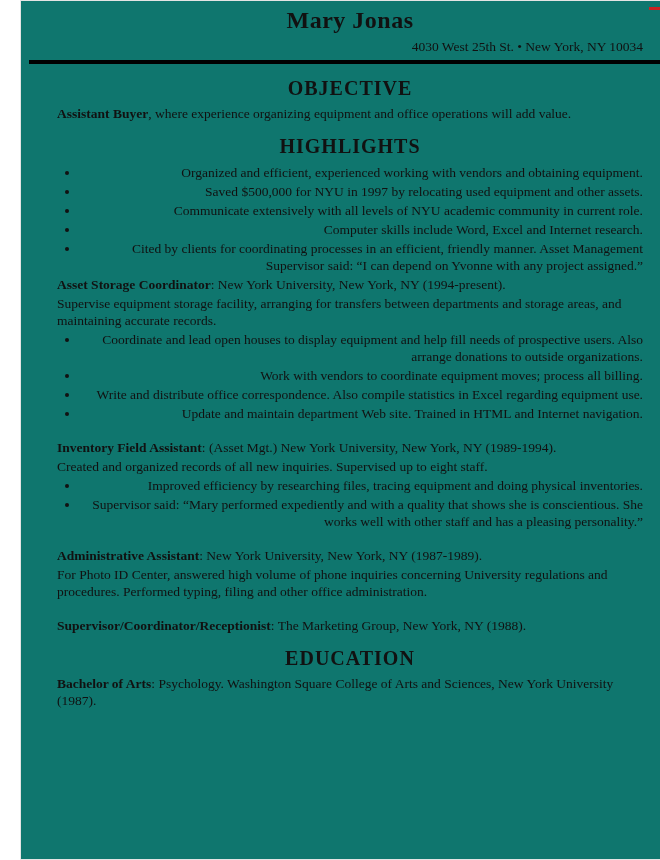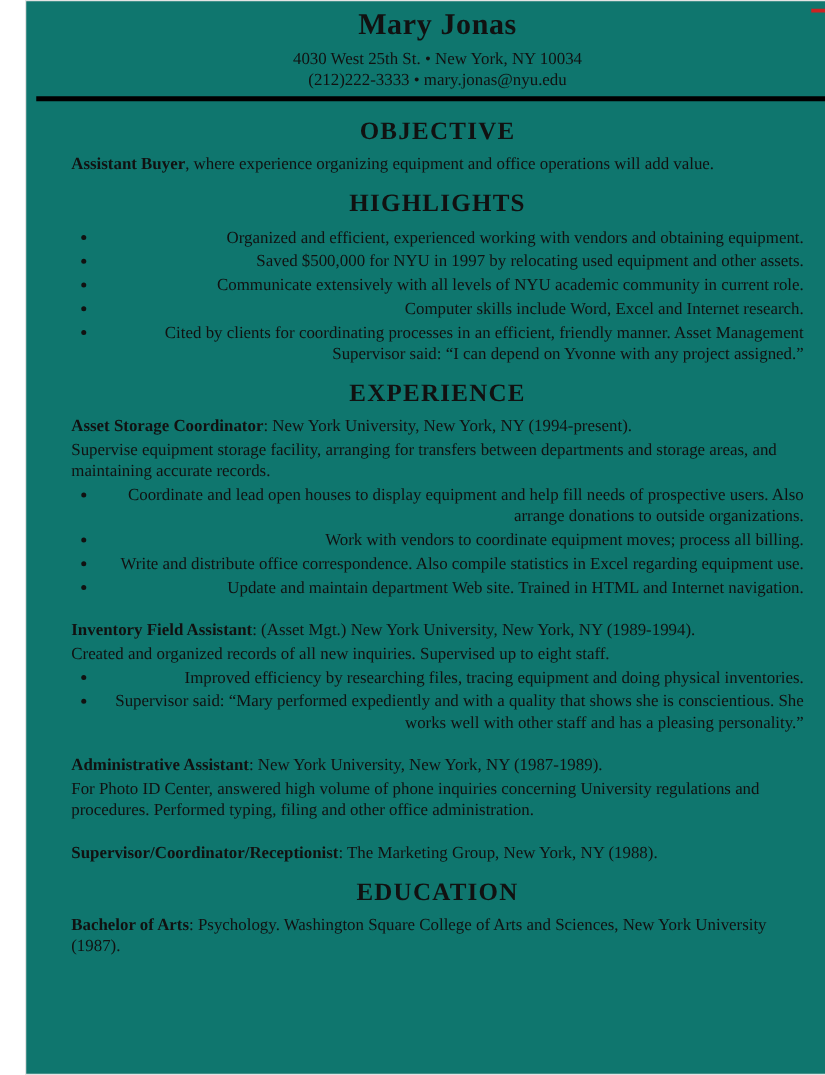--- a/index.html
+++ b/index.html
@@ -26,21 +26,21 @@
     height: 3px;
     background: #cc2222;
   }
   .header { text-align: center; }
   .person-name {
     font-size: 24px;
     font-weight: bold;
     margin: 0 0 3px 0;
     letter-spacing: 0.5px;
   }
-  .header-line { margin: 0; font-size: 13.5px; }
+  .header-line { margin: 0; font-size: 13.5px; text-align: right; }
   .divider {
     height: 4px;
     background: #000000;
     margin: 5px -28px 6px -28px;
   }
   .section-heading {
     text-align: center;
     font-size: 20px;
     font-weight: bold;
     letter-spacing: 1px;
@@ -63,21 +63,20 @@
 </head>
 <body>
 
 <div class="page">
 
   <span class="red-mark"></span>
 
   <div class="header">
     <p class="person-name">Mary Jonas</p>
     <p class="header-line">4030 West 25th St. • New York, NY 10034</p>
-    <p class="header-line">(212)222-3333 • mary.jonas@nyu.edu</p>
   </div>
 
   <div class="divider"></div>
 
   <div>
     <h2 class="section-heading">OBJECTIVE</h2>
     <p class="para"><strong>Assistant Buyer</strong><span>, where experience organizing equipment and office operations will add value.</span></p>
   </div>
 
   <div>
@@ -85,21 +84,20 @@
     <ul class="bullets">
       <li>Organized and efficient, experienced working with vendors and obtaining equipment.</li>
       <li>Saved $500,000 for NYU in 1997 by relocating used equipment and other assets.</li>
       <li>Communicate extensively with all levels of NYU academic community in current role.</li>
       <li>Computer skills include Word, Excel and Internet research.</li>
       <li>Cited by clients for coordinating processes in an efficient, friendly manner. Asset Management Supervisor said: “I can depend on Yvonne with any project assigned.”</li>
     </ul>
   </div>
 
   <div>
-    <h2 class="section-heading">EXPERIENCE</h2>
 
     <div class="jobs-wrap">
 
       <div class="job">
         <p class="para"><strong>Asset Storage Coordinator</strong><span>: New York University, New York, NY (1994-present).</span></p>
         <p class="para">Supervise equipment storage facility, arranging for transfers between departments and storage areas, and maintaining accurate records.</p>
         <ul class="bullets">
           <li>Coordinate and lead open houses to display equipment and help fill needs of prospective users. Also arrange donations to outside organizations.</li>
           <li>Work with vendors to coordinate equipment moves; process all billing.</li>
           <li>Write and distribute office correspondence. Also compile statistics in Excel regarding equipment use.</li>

